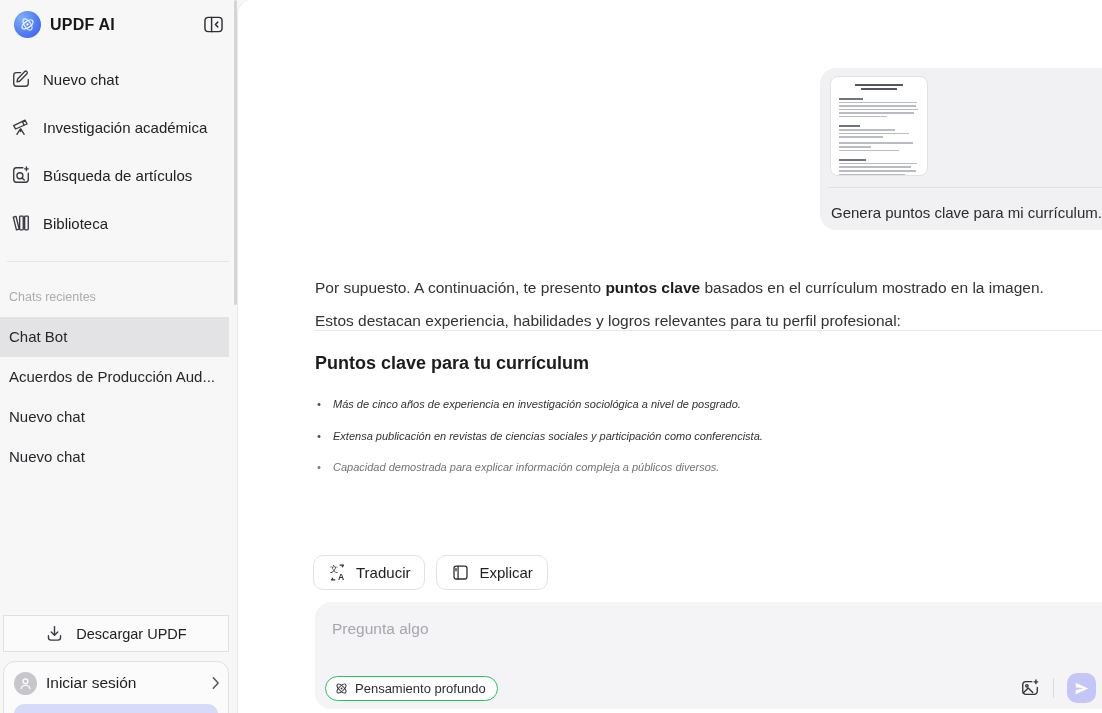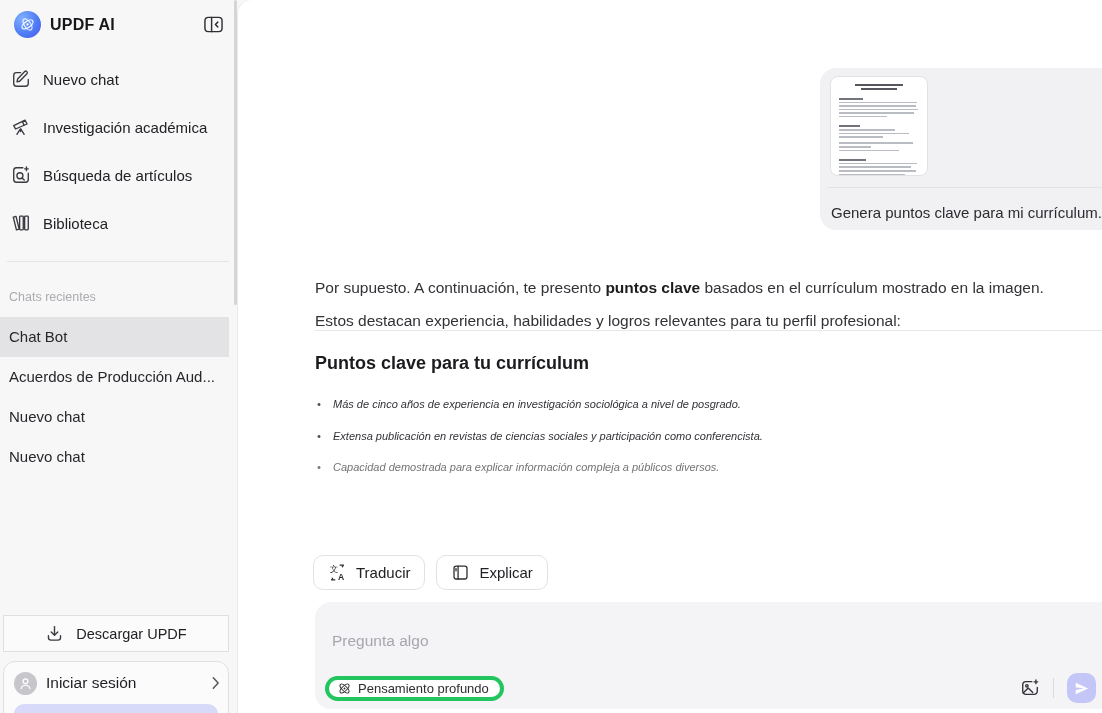--- a/index.html
+++ b/index.html
@@ -59,23 +59,23 @@
   .bullets li::before { content:"•"; position:absolute; left:2px; top:0; color:#4a4a4f; }
   .bullets li.muted, .bullets li.muted::before { color:#737373; }
 
   
   .actions { position:absolute; left:75px; top:555px; display:flex; gap:11px; }
   .action-btn { height:35px; padding:0 14px; background:#ffffff; border:1px solid #e2e2e5; border-radius:10px; display:flex; align-items:center; gap:9px; font-size:15px; color:#222226; cursor:pointer; font-family:inherit; }
   .action-btn .ic { width:19px; height:19px; color:#2f2f33; }
 
   
   .composer { position:absolute; left:77px; top:602px; width:810px; height:107px; background:#f4f4f6; border-radius:16px; }
-  .composer-input { position:absolute; left:17px; top:18px; width:600px; background:transparent; border:none; outline:none; font-size:15.5px; font-family:inherit; color:#2a2a2e;margin-top:12px; }
+  .composer-input { position:absolute; left:17px; top:18px; width:600px; background:transparent; border:none; outline:none; font-size:15.5px; font-family:inherit; color:#2a2a2e; }
   .composer-input::placeholder { color:#a6a6af; }
-  .chip { position:absolute; left:10px; top:74px; height:25px; padding:0 11px 0 8px; background:#ffffff; border:4px solid #22c55e; border-radius:13px; display:flex; align-items:center; gap:6px; font-size:13px; color:#2e2e33; cursor:pointer; font-family:inherit; }
+  .chip { position:absolute; left:10px; top:74px; height:25px; padding:0 11px 0 8px; background:#ffffff; border:1px solid #22c55e; border-radius:13px; display:flex; align-items:center; gap:6px; font-size:13px; color:#2e2e33; cursor:pointer; font-family:inherit; }
   .chip .ic { width:15px; height:15px; color:#2e2e33; }
   .composer-right { position:absolute; left:705px; top:71px; display:flex; align-items:center; gap:13px; }
   .img-btn { width:20px; height:20px; background:none; border:none; cursor:pointer; color:#333338; padding:0; }
   .v-div { width:1px; height:20px; background:#d9d9dc; }
   .send-btn { width:29px; height:30px; border:none; border-radius:10px; display:flex; align-items:center; justify-content:center; cursor:pointer; }
 
   svg { display:block; }
 </style>
 </head>
 <body>

